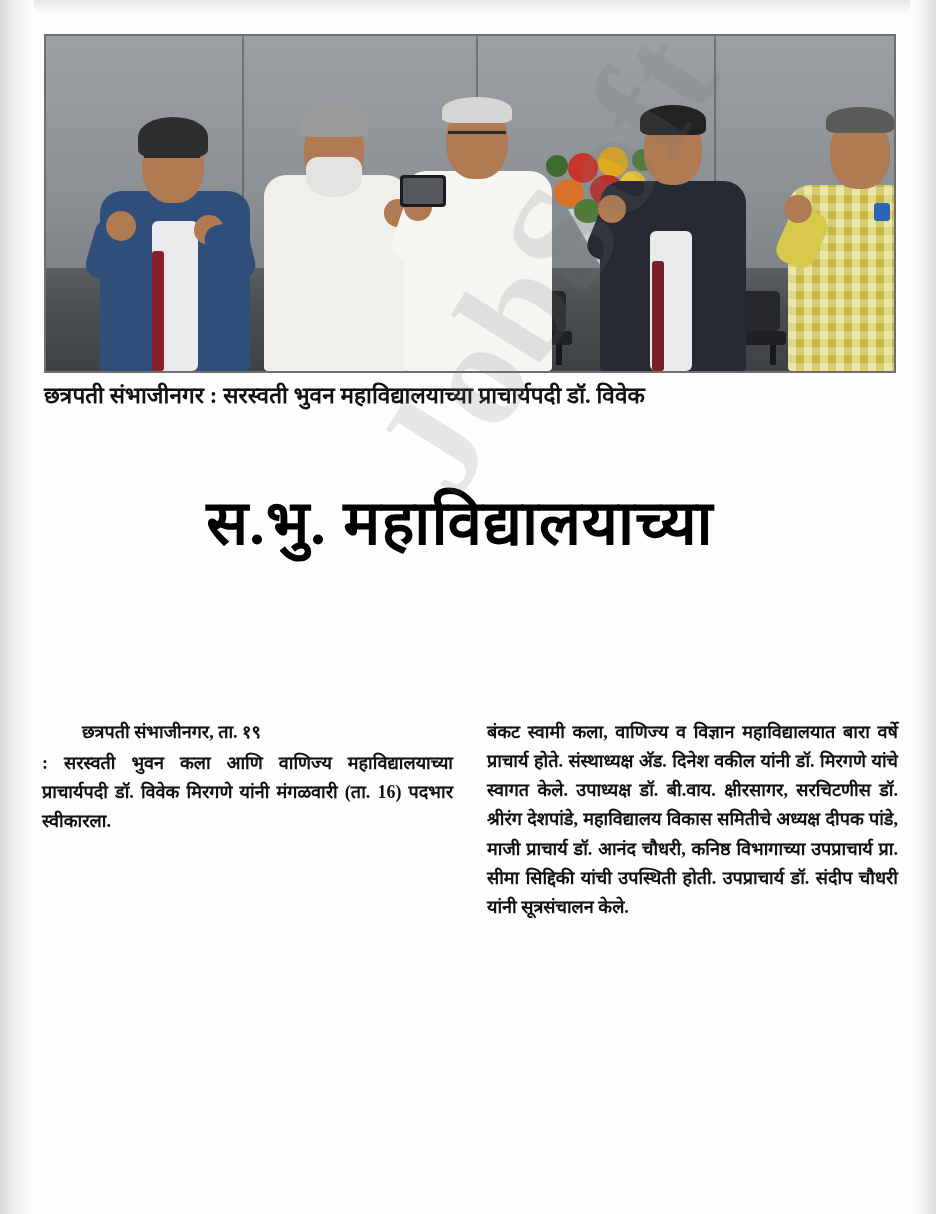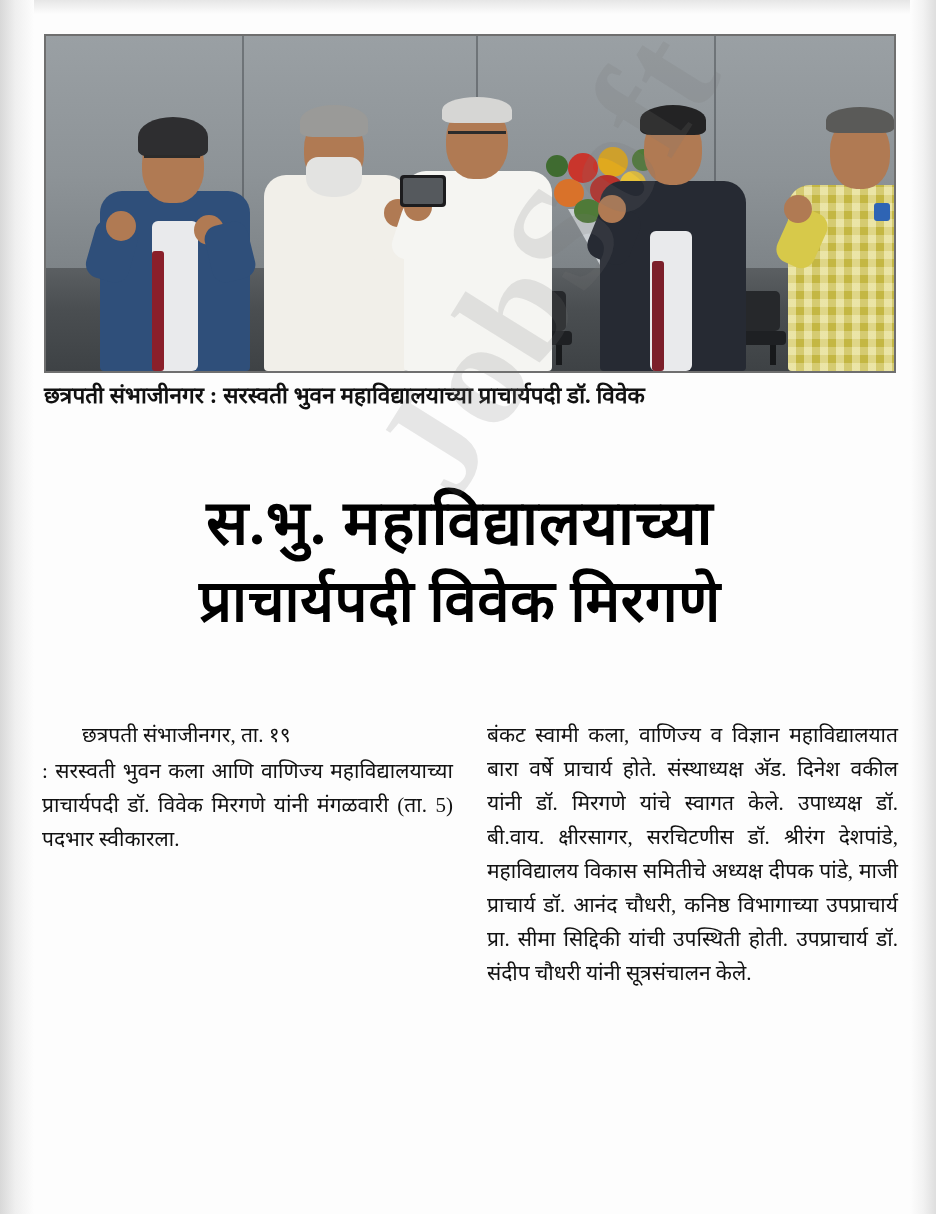--- a/index.html
+++ b/index.html
@@ -227,25 +227,26 @@
     width: 856px;
     display: flex;
     gap: 34px;
   }
   .col {
     width: 411px;
   }
   .col p {
     margin: 0 0 0 0;
     font-family: "Liberation Serif", serif;
-    font-size: 21px;
+    font-size: 18px;
     line-height: 1.62;
     text-align: justify;
     text-justify: inter-word;
     color: #111;
+    font-weight: bold;
   }
   .col p.indent { text-indent: 40px; }
   .col p + p { margin-top: 2px; }
 </style>
 </head>
 <body>
 
 <div id="page">
 
   <div class="scan-edge-top"></div>
@@ -339,27 +340,26 @@
       <div style="position:absolute; left:92px; top:104px; width:16px; height:18px; background:#2e64b4; border-radius:3px;"></div>
     </div>
   </div>
 
   <div class="caption">
     <div>छत्रपती संभाजीनगर : सरस्वती भुवन महाविद्यालयाच्या प्राचार्यपदी डॉ. विवेक</div>
   </div>
 
   <div class="headline">
     <span class="line1">स.भु. महाविद्यालयाच्या</span>
-    <span class="line2">प्राचार्यपदी विवेक मिरगणे</span>
   </div>
 
   <div class="columns">
     <div class="col">
       <p class="indent">छत्रपती संभाजीनगर, ता. १९</p>
-      <p>: सरस्वती भुवन कला आणि वाणिज्य महाविद्यालयाच्या प्राचार्यपदी डॉ. विवेक मिरगणे यांनी मंगळवारी (ता. 5) पदभार स्वीकारला.</p>
+      <p>: सरस्वती भुवन कला आणि वाणिज्य महाविद्यालयाच्या प्राचार्यपदी डॉ. विवेक मिरगणे यांनी मंगळवारी (ता. 16) पदभार स्वीकारला.</p>
     </div>
     <div class="col">
       <p>बंकट स्वामी कला, वाणिज्य व विज्ञान महाविद्यालयात बारा वर्षे प्राचार्य होते. संस्थाध्यक्ष अ‍ॅड. दिनेश वकील यांनी डॉ. मिरगणे यांचे स्वागत केले. उपाध्यक्ष डॉ. बी.वाय. क्षीरसागर, सरचिटणीस डॉ. श्रीरंग देशपांडे, महाविद्यालय विकास समितीचे अध्यक्ष दीपक पांडे, माजी प्राचार्य डॉ. आनंद चौधरी, कनिष्ठ विभागाच्या उपप्राचार्य प्रा. सीमा सिद्दिकी यांची उपस्थिती होती. उपप्राचार्य डॉ. संदीप चौधरी यांनी सूत्रसंचालन केले.</p>
     </div>
   </div>
 
   <div class="watermark">
     <span class="watermark-text wm-a">JobSoft</span>
   </div>
 

